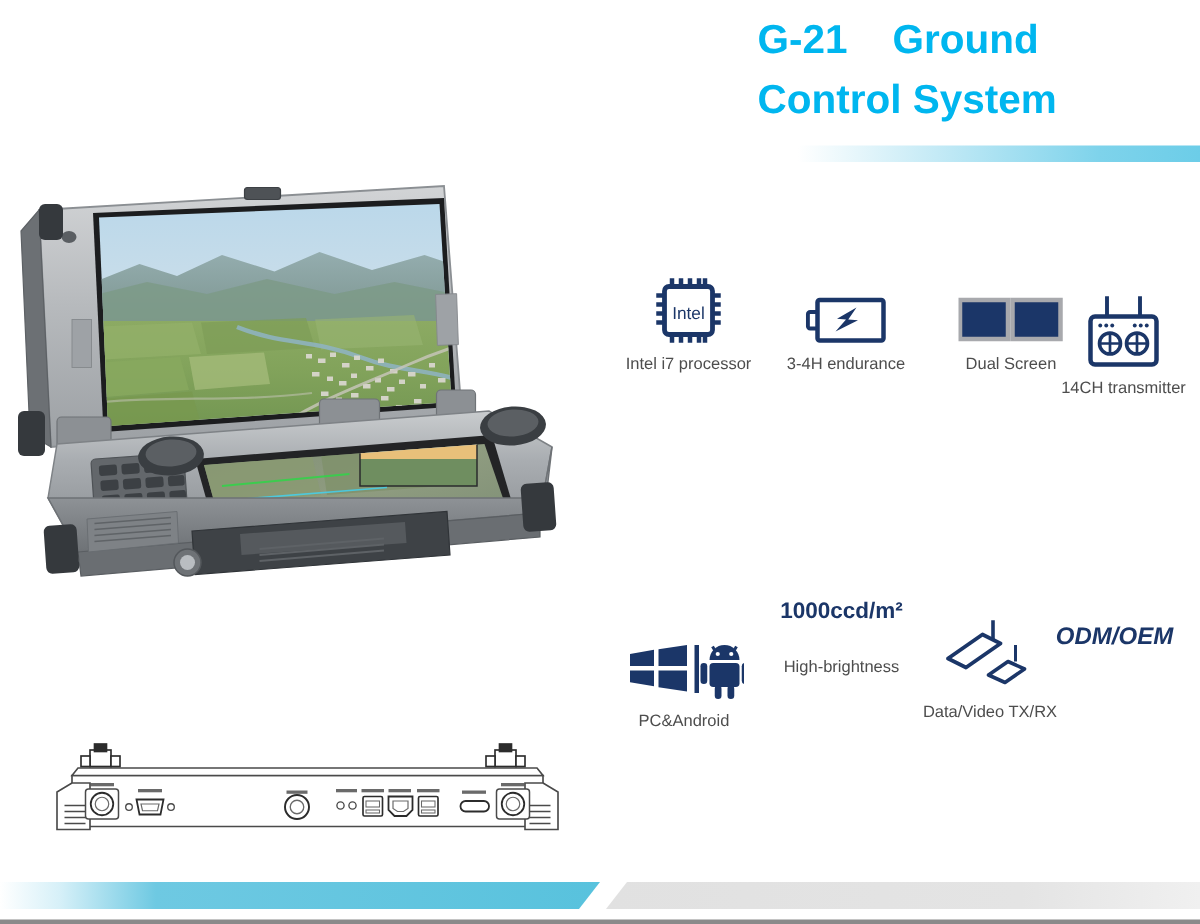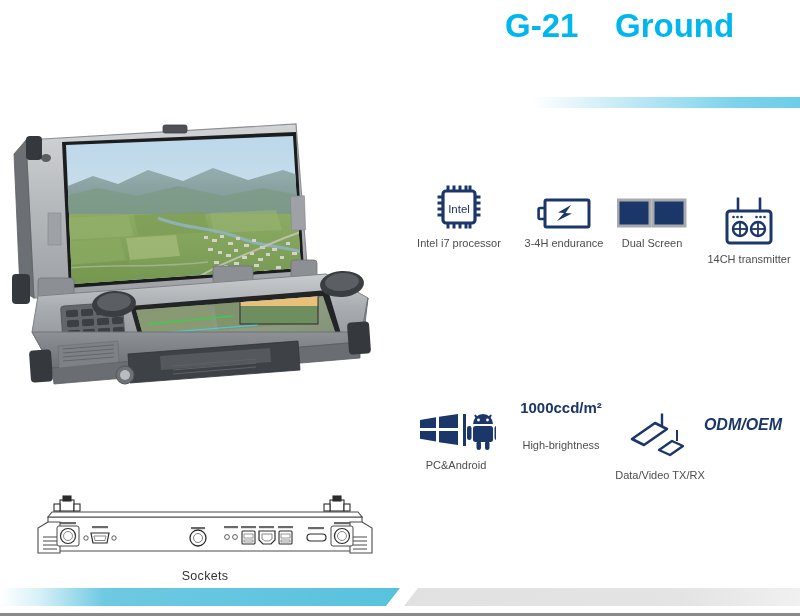--- a/index.html
+++ b/index.html
@@ -6,21 +6,21 @@
   body{
     width:800px;height:616px;position:relative;overflow:hidden;
     background:#ffffff;
     font-family:"Liberation Sans", sans-serif;
     -webkit-font-smoothing:antialiased;
   }
 
   
   #title-block{position:absolute;left:505px;top:6px;width:295px;}
   .title-line{
-    color:#00b6ef;font-weight:bold;font-size:33px;line-height:40px;
+    color:#00b6ef;font-weight:bold;font-size:27px;line-height:40px;
     letter-spacing:0px;white-space:pre;
   }
   #title-line-1{text-align:left;}
   #title-line-2{text-align:left;}
   #title-rule{
     position:absolute;left:532px;top:97px;width:268px;height:11px;
     background:linear-gradient(to right,rgba(255,255,255,1) 0%,rgba(190,232,245,1) 38%,rgba(126,211,235,1) 75%,rgba(108,205,232,1) 100%);
   }
 
   
@@ -68,20 +68,21 @@
   }
   #bottom-rule{
     position:absolute;left:0;top:25px;width:800px;height:3px;background:#8a8a8a;
   }
 </style>
 </head>
 <body>
 
 <div id="title-block">
   <div class="title-line" id="title-line-1">G-21    Ground</div>
+  <div class="title-line" id="title-line-2">Control System</div>
 </div>
 <div id="title-rule"></div>
 
 <div id="product-photo">
 <svg width="380" height="275" viewBox="0 0 380 275" xmlns="http://www.w3.org/2000/svg">
   <defs>
     <linearGradient id="lidGrad" x1="0" y1="0" x2="0" y2="1">
       <stop offset="0" stop-color="#d2d4d6"></stop>
       <stop offset="0.45" stop-color="#b7babd"></stop>
       <stop offset="1" stop-color="#9ca0a4"></stop>
@@ -302,21 +303,21 @@
       <div class="feature-icon">
         <svg width="54" height="34" viewBox="0 0 54 34" xmlns="http://www.w3.org/2000/svg">
           <rect x="1.6" y="12" width="7" height="11" rx="1.5" fill="#ffffff" stroke="#1b3668" stroke-width="2.6"></rect>
           <rect x="8" y="4" width="44" height="27" rx="1.5" fill="#ffffff" stroke="#1b3668" stroke-width="3"></rect>
           <path d="M34,9 L21,16.5 L27,17 L20,25 L35,17.5 L28.5,17 Z" fill="#1b3668"></path>
         </svg>
       </div>
       <div class="feature-label">3-4H endurance</div>
     </div>
 
-    <div class="feature" style="left:204px;top:0px;width:100px;">
+    <div class="feature" style="left:226px;top:0px;width:100px;">
       <div class="feature-icon">
         <svg width="70" height="34" viewBox="0 0 70 34" xmlns="http://www.w3.org/2000/svg">
           <rect x="1" y="4" width="32" height="26" fill="#1b3668" stroke="#a8a9ad" stroke-width="3"></rect>
           <rect x="36" y="4" width="32" height="26" fill="#1b3668" stroke="#a8a9ad" stroke-width="3"></rect>
         </svg>
       </div>
       <div class="feature-label">Dual Screen</div>
     </div>
 
     <div class="feature" style="left:300px;top:16px;width:102px;">
@@ -341,21 +342,21 @@
           <line x1="35" y1="26" x2="35" y2="40" stroke="#1b3668" stroke-width="1.8"></line>
         </svg>
       </div>
       <div class="feature-label">14CH transmitter</div>
     </div>
 
   </div>
 
   <div class="feature-row" style="top:110px;">
 
-    <div class="feature" style="left:2px;top:112px;width:112px;">
+    <div class="feature" style="left:2px;top:128px;width:112px;">
       <div class="feature-icon">
         <svg width="80" height="44" viewBox="0 0 80 44" xmlns="http://www.w3.org/2000/svg">
           <g fill="#1b3668">
             <polygon points="4,12 20,9.2 20,20 4,20"></polygon>
             <polygon points="23,8.8 42,6 42,20 23,20"></polygon>
             <polygon points="4,23 20,23 20,33.5 4,30.8"></polygon>
             <polygon points="23,23 42,23 42,37 23,34.2"></polygon>
           </g>
           <rect x="47" y="6" width="3" height="32" fill="#1b3668"></rect>
           <g fill="#1b3668">
@@ -495,20 +496,19 @@
     <rect x="304" y="27" width="16" height="2.2"></rect>
     <rect x="62" y="31" width="16" height="2.2"></rect>
     <rect x="161" y="32" width="14" height="2.2"></rect>
     <rect x="194" y="31" width="14" height="2.2"></rect>
     <rect x="211" y="31" width="15" height="2.2"></rect>
     <rect x="229" y="31" width="15" height="2.2"></rect>
     <rect x="248" y="31" width="15" height="2.2"></rect>
     <rect x="278" y="32" width="16" height="2.2"></rect>
   </g>
 </svg>
-  <div id="sockets-caption">Sockets</div>
 </div>
 
 <div id="bottom-bar">
   <div id="bottom-bar-cyan"></div>
   <div id="bottom-bar-gray"></div>
   <div id="bottom-rule"></div>
 </div>
 
 </body></html>

